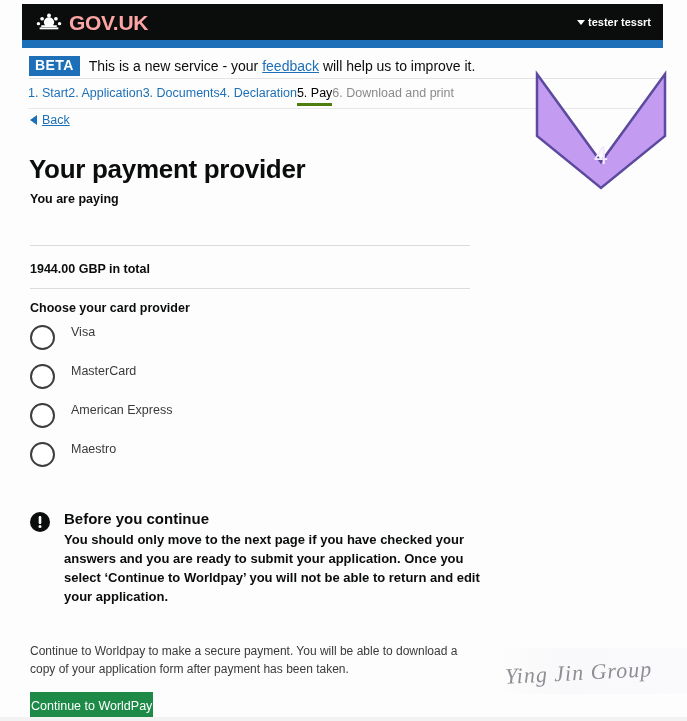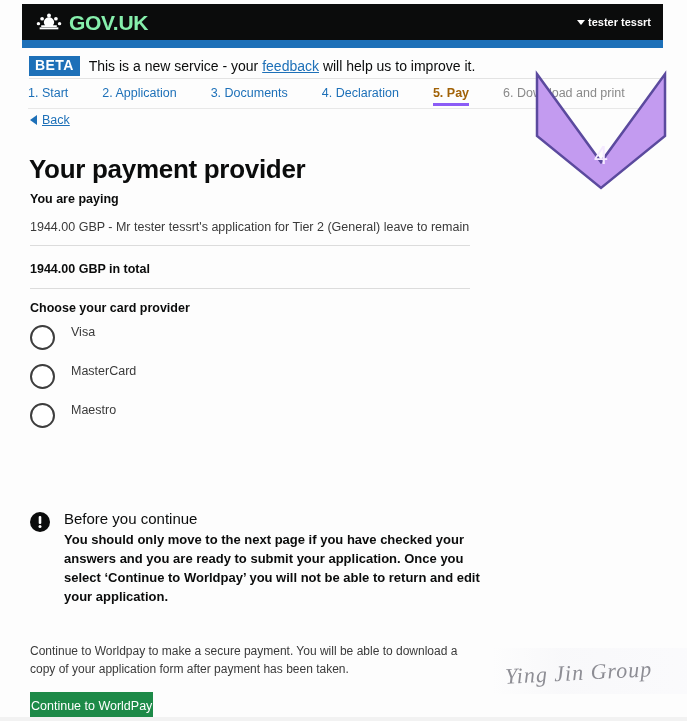--- a/index.html
+++ b/index.html
@@ -18,21 +18,21 @@
     position:absolute;left:22px;top:4px;width:641px;height:36px;
     background:#0b0c0c;
     display:flex;align-items:center;
   }
   .gov-brand{
     display:flex;align-items:center;gap:7px;
     margin-left:14px;
   }
   .crown-icon{display:block;width:26px;height:20px;}
   .gov-logo-text{
-    color:#86efac;font-size:21px;font-weight:bold;letter-spacing:-0.3px;
+    color:#fca5a5;font-size:21px;font-weight:bold;letter-spacing:-0.3px;
     line-height:1;
   }
   .gov-service-title{
     position:absolute;left:0;right:0;text-align:center;
     color:#ffffff;font-size:15px;font-weight:bold;
     pointer-events:none;
   }
   .gov-user{
     position:absolute;right:12px;
     display:flex;align-items:center;gap:2px;
@@ -57,25 +57,25 @@
   }
   .beta-text{font-size:14px;color:#0b0c0c;}
   .beta-text a{color:#1d70b8;text-decoration:underline;}
   .banner-rule{
     position:absolute;left:29px;top:78px;width:634px;height:1px;background:#e3e3e3;
   }
 
   
   .step-nav{
     position:absolute;left:28px;top:86px;
-    display:flex;align-items:flex-start;gap:34px;
+    display:flex;align-items:flex-start;gap:0;
     font-size:12.5px;
   }
   .step{color:#1d70b8;white-space:nowrap;padding-bottom:3px;}
-  .step.current{color:#a16207;font-weight:bold;border-bottom:3px solid #8b5cf6;}
+  .step.current{color:#000000;font-weight:normal;border-bottom:3px solid #4d7c0f;}
   .step.muted{color:#8a8a8a;}
   .nav-rule{
     position:absolute;left:28px;top:108px;width:635px;height:1px;background:#e8e8e8;
   }
 
   
   .back-link{
     position:absolute;left:30px;top:113px;
     display:flex;align-items:center;gap:5px;font-size:12.5px;
   }
@@ -120,21 +120,21 @@
   }
   .radio-label{font-size:12.5px;color:#3a3a3a;}
 
   
   .warning{
     position:absolute;left:30px;top:510px;width:450px;
     display:flex;gap:14px;
   }
   .warn-icon{flex:0 0 auto;margin-top:2px;}
   .warn-title{
-    font-size:15px;font-weight:normal;color:#0b0c0c;line-height:1.2;margin-bottom:3px;
+    font-size:15px;font-weight:bold;color:#0b0c0c;line-height:1.2;margin-bottom:3px;
   }
   .warn-body{
     font-size:13px;font-weight:bold;color:#0b0c0c;line-height:1.45;
   }
 
   
   .footer-copy{
     position:absolute;left:30px;top:642px;width:450px;
     font-size:12px;color:#3a3a3a;line-height:1.5;
   }
@@ -225,35 +225,38 @@
   <div class="nav-rule"></div>
 
   <div class="back-link">
     <span class="back-arrow"></span>
     <span class="back-label">Back</span>
   </div>
 
   <h1 class="page-title">Your payment provider</h1>
 
   <div class="subhead" id="youarepaying">You are paying</div>
-  <div class="paying-line">1944.00 GBP - Mr tester tessrt's application for Tier 2 (General) leave to remain</div>
   <div class="hr" id="hr1"></div>
   <div class="total-line">1944.00 GBP in total</div>
   <div class="hr" id="hr2"></div>
 
   <div class="subhead" id="choose-provider">Choose your card provider</div>
 
   <div class="radio-group">
     <div class="radio-row">
       <span class="radio-circle"></span>
       <span class="radio-label">Visa</span>
     </div>
     <div class="radio-row">
       <span class="radio-circle"></span>
       <span class="radio-label">MasterCard</span>
+    </div>
+    <div class="radio-row">
+      <span class="radio-circle"></span>
+      <span class="radio-label">American Express</span>
     </div>
     <div class="radio-row">
       <span class="radio-circle"></span>
       <span class="radio-label">Maestro</span>
     </div>
   </div>
 
   <div class="warning">
     <span class="warn-icon">
       <svg width="20" height="20" viewBox="0 0 20 20" aria-hidden="true">

